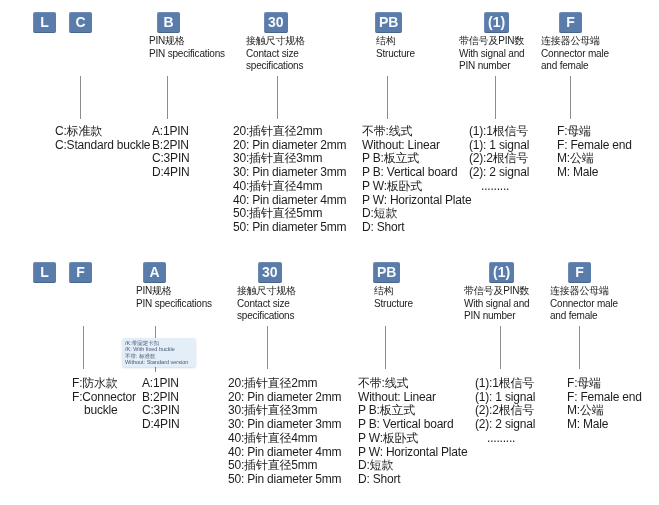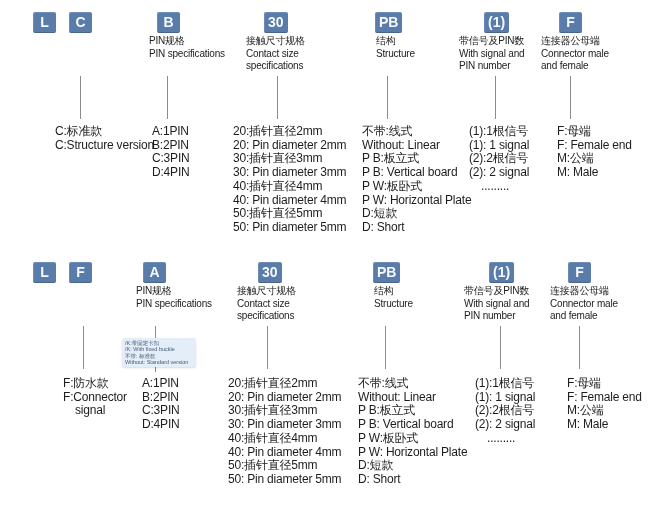--- a/index.html
+++ b/index.html
@@ -37,21 +37,21 @@
 
   <div>
 
     <div class="abs code-boxes" style="left:33px;top:12px;">
         <div class="code-box">L</div>
         <div class="code-box">C</div>
       </div>
     <div class="abs vline" style="left:80px;top:76px;height:43px;"></div>
     <div class="abs list" style="left:55px;top:125px;">
         <div>C:标准款</div>
-        <div>C:Structure version</div>
+        <div>C:Standard buckle</div>
       </div>
 
     <div class="abs code-boxes" style="left:157px;top:12px;">
         <div class="code-box">B</div>
       </div>
     <div class="abs header" style="left:149px;top:35px;">
         <div>PIN规格</div>
         <div>PIN specifications</div>
       </div>
     <div class="abs vline" style="left:167px;top:76px;height:43px;"></div>
@@ -135,24 +135,24 @@
       </div>
   </div>
 
   <div>
 
     <div class="abs code-boxes" style="left:33px;top:262px;">
         <div class="code-box">L</div>
         <div class="code-box">F</div>
       </div>
     <div class="abs vline" style="left:83px;top:326px;height:43px;"></div>
-    <div class="abs list indent-last" style="left:63px;top:377px;">
+    <div class="abs list indent-last" style="left:72px;top:377px;">
         <div>F:防水款</div>
         <div>F:Connector</div>
-        <div>signal</div>
+        <div>buckle</div>
       </div>
 
     <div class="abs code-boxes" style="left:143px;top:262px;">
         <div class="code-box">A</div>
       </div>
     <div class="abs header" style="left:136px;top:285px;">
         <div>PIN规格</div>
         <div>PIN specifications</div>
       </div>
     <div class="abs vline" style="left:155px;top:326px;height:46px;"></div>

